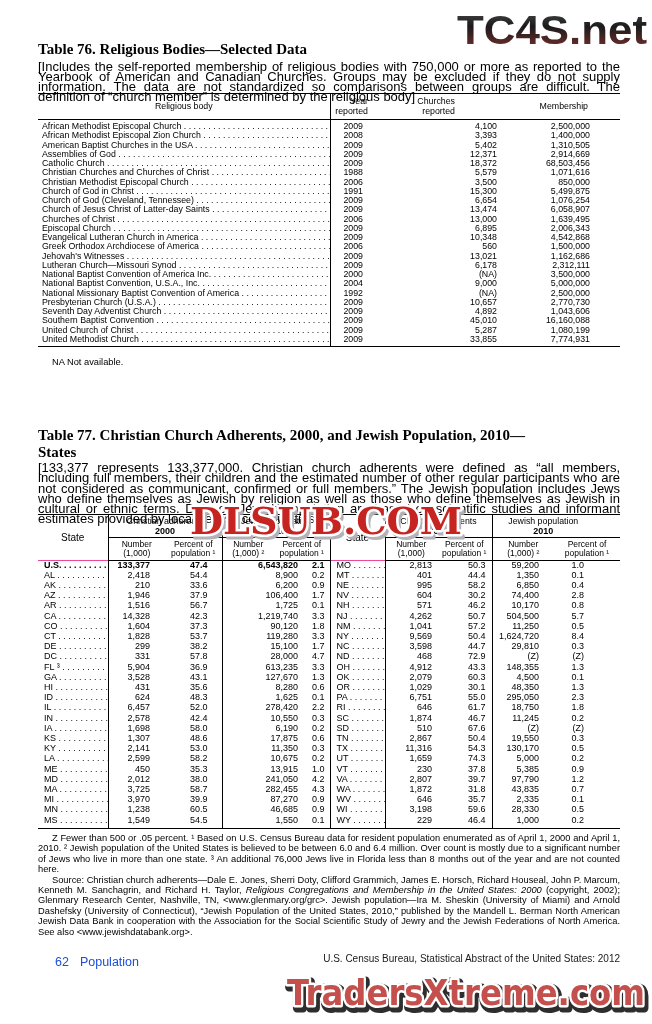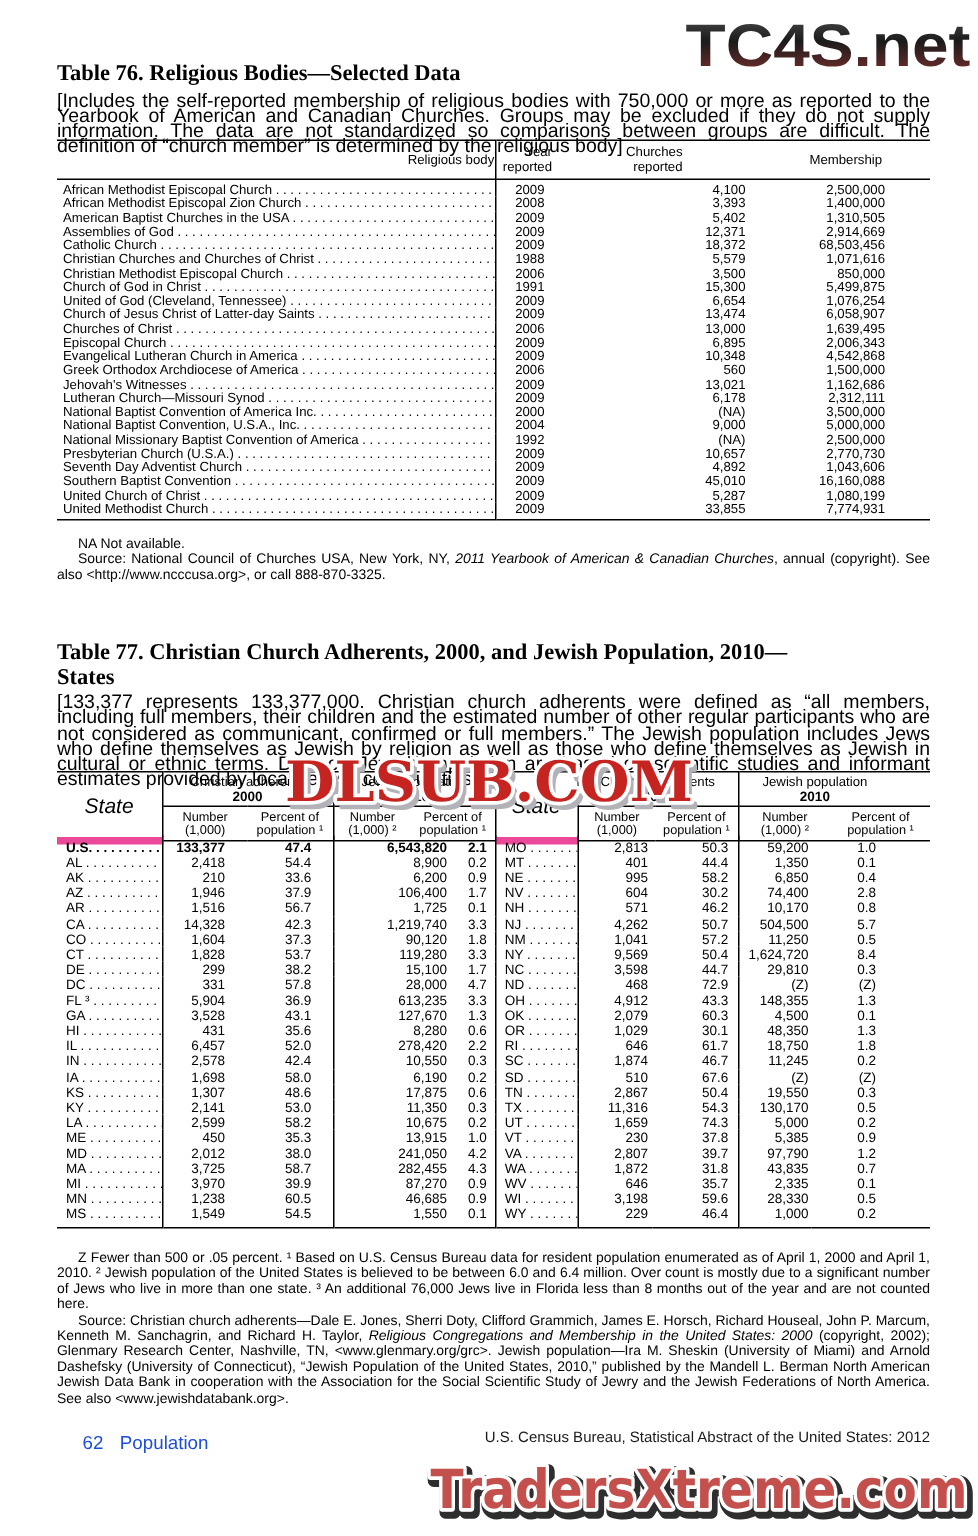--- a/index.html
+++ b/index.html
@@ -14,37 +14,37 @@
   .intro  { font-size:13px; line-height:10.3px; text-align:justify; }
   .notes p { font-size:9.3px; line-height:10.4px; text-indent:14px; text-align:justify; }
   .ital { font-style:italic; }
 
   
   table { border-collapse:collapse; table-layout:fixed; }
   .t76 { width:582px; border-top:1.6px solid #000; border-bottom:1.6px solid #000; }
   .t76 th { font-weight:normal; font-size:8.8px; line-height:10px;
             border-bottom:1px solid #000; padding:2px 0 3px; }
   .t76 td { font-size:8.8px; line-height:9.25px; white-space:nowrap; vertical-align:bottom; }
-  .t76 .h-name, .t76 .c-name { border-right:1px solid #000;text-align:right; }
+  .t76 .h-name, .t76 .c-name { border-right:1px solid #000; }
   .t76 .c-name { overflow:hidden; padding-left:4px; }
   .t76 tbody tr:first-child td { padding-top:2px; }
   .t76 tbody tr:last-child td { padding-bottom:2px; }
   .num { text-align:right; }
   .t76 .c-year { padding-right:45px; }
   .t76 .c-church { padding-right:3px; }
   .t76 .c-mem { padding-right:30px; }
   .t76 .h-year { text-align:right; padding-right:40px; }
   .t76 .h-church { text-align:right; padding-right:45px; }
   .t76 .h-mem { text-align:right; padding-right:32px; }
   .lead::after { content:" . . . . . . . . . . . . . . . . . . . . . . . . . . . . . . . . . . . . . . . . . . . . . . . . . . . . . . . . . . . . . . . ."; }
 
   
   .t77h { width:582px; border-top:1.6px solid #000; }
   .t77h th { font-weight:normal; vertical-align:middle; }
-  .th-state { font-size:14px; border-right:1px solid #000; border-bottom:5px solid #ec4899;font-style:italic; }
+  .th-state { font-size:10px; border-right:1px solid #000; border-bottom:1px solid #ec4899; }
   .th-g1, .th-g2, .th-g1r { border-right:1px solid #000; }
   .th-g1, .th-g2, .th-g1r, .th-g2r { border-bottom:1px solid #000; padding:2px 0 1px; }
   .gname { display:block; font-size:8.8px; line-height:9.5px; }
   .gyear { display:block; font-size:9px; font-weight:bold; line-height:9.5px; }
   .th-g2r { padding-right:26px; }
   .sub { font-size:8.5px; line-height:9.2px; white-space:pre-line; text-align:center;
          border-bottom:1px solid #000; padding:2px 0 2px; vertical-align:bottom; }
   .th-p1, .th-p2, .th-p1r { border-right:1px solid #000; }
 
   .t77b { width:582px; border-bottom:1.6px solid #000; }
@@ -137,21 +137,21 @@
         <td class="c-church num">3,500</td>
         <td class="c-mem num">850,000</td>
       </tr>
       <tr>
         <td class="c-name"><span class="lead">Church of God in Christ</span></td>
         <td class="c-year num">1991</td>
         <td class="c-church num">15,300</td>
         <td class="c-mem num">5,499,875</td>
       </tr>
       <tr>
-        <td class="c-name"><span class="lead">United of God (Cleveland, Tennessee)</span></td>
+        <td class="c-name"><span class="lead">Church of God (Cleveland, Tennessee)</span></td>
         <td class="c-year num">2009</td>
         <td class="c-church num">6,654</td>
         <td class="c-mem num">1,076,254</td>
       </tr>
       <tr>
         <td class="c-name"><span class="lead">Church of Jesus Christ of Latter-day Saints</span></td>
         <td class="c-year num">2009</td>
         <td class="c-church num">13,474</td>
         <td class="c-mem num">6,058,907</td>
       </tr>
@@ -237,21 +237,20 @@
         <td class="c-name"><span class="lead">United Methodist Church</span></td>
         <td class="c-year num">2009</td>
         <td class="c-church num">33,855</td>
         <td class="c-mem num">7,774,931</td>
       </tr>
     </tbody>
 </table>
 
 <div class="abs notes" style="left:38px; top:357px; width:582px;">
   <p>NA Not available.</p>
-  <p><span>Source: National Council of Churches USA, New York, NY, </span><span class="ital">2011 Yearbook of American &amp; Canadian Churches</span><span>, annual (copyright). See also &lt;http://www.ncccusa.org&gt;, or call 888-870-3325.</span></p>
 </div>
 
 <div class="abs" style="left:38px; top:427px; width:582px;">
   <h1 class="t-title">Table 77. Christian Church Adherents, 2000, and Jewish Population, 2010—
 States</h1>
   <p class="intro" style="margin-top:3px;">[133,377 represents 133,377,000. Christian church adherents were defined as “all members, including full members, their children and the estimated number of other regular participants who are not considered as communicant, confirmed or full members.” The Jewish population includes Jews who define themselves as Jewish by religion as well as those who define themselves as Jewish in cultural or ethnic terms. Data on Jewish population are based on scientific studies and informant estimates provided by local Jewish communities]</p>
 </div>
 
 <table class="t77h abs" style="left:38px; top:514px;">
   <colgroup>
@@ -472,20 +471,32 @@
         <td class="c-p1 num">35.6</td>
         <td class="c-n2 num">8,280</td>
         <td class="c-p2 num">0.6</td>
         <td class="c-stater"><span class="lead">OR</span></td>
         <td class="c-n1r num">1,029</td>
         <td class="c-p1r num">30.1</td>
         <td class="c-n2r num">48,350</td>
         <td class="c-p2r num">1.3</td>
       </tr>
       <tr>
+        <td class="c-state"><span class="lead">ID</span></td>
+        <td class="c-n1 num">624</td>
+        <td class="c-p1 num">48.3</td>
+        <td class="c-n2 num">1,625</td>
+        <td class="c-p2 num">0.1</td>
+        <td class="c-stater"><span class="lead">PA</span></td>
+        <td class="c-n1r num">6,751</td>
+        <td class="c-p1r num">55.0</td>
+        <td class="c-n2r num">295,050</td>
+        <td class="c-p2r num">2.3</td>
+      </tr>
+      <tr>
         <td class="c-state"><span class="lead">IL</span></td>
         <td class="c-n1 num">6,457</td>
         <td class="c-p1 num">52.0</td>
         <td class="c-n2 num">278,420</td>
         <td class="c-p2 num">2.2</td>
         <td class="c-stater"><span class="lead">RI</span></td>
         <td class="c-n1r num">646</td>
         <td class="c-p1r num">61.7</td>
         <td class="c-n2r num">18,750</td>
         <td class="c-p2r num">1.8</td>

